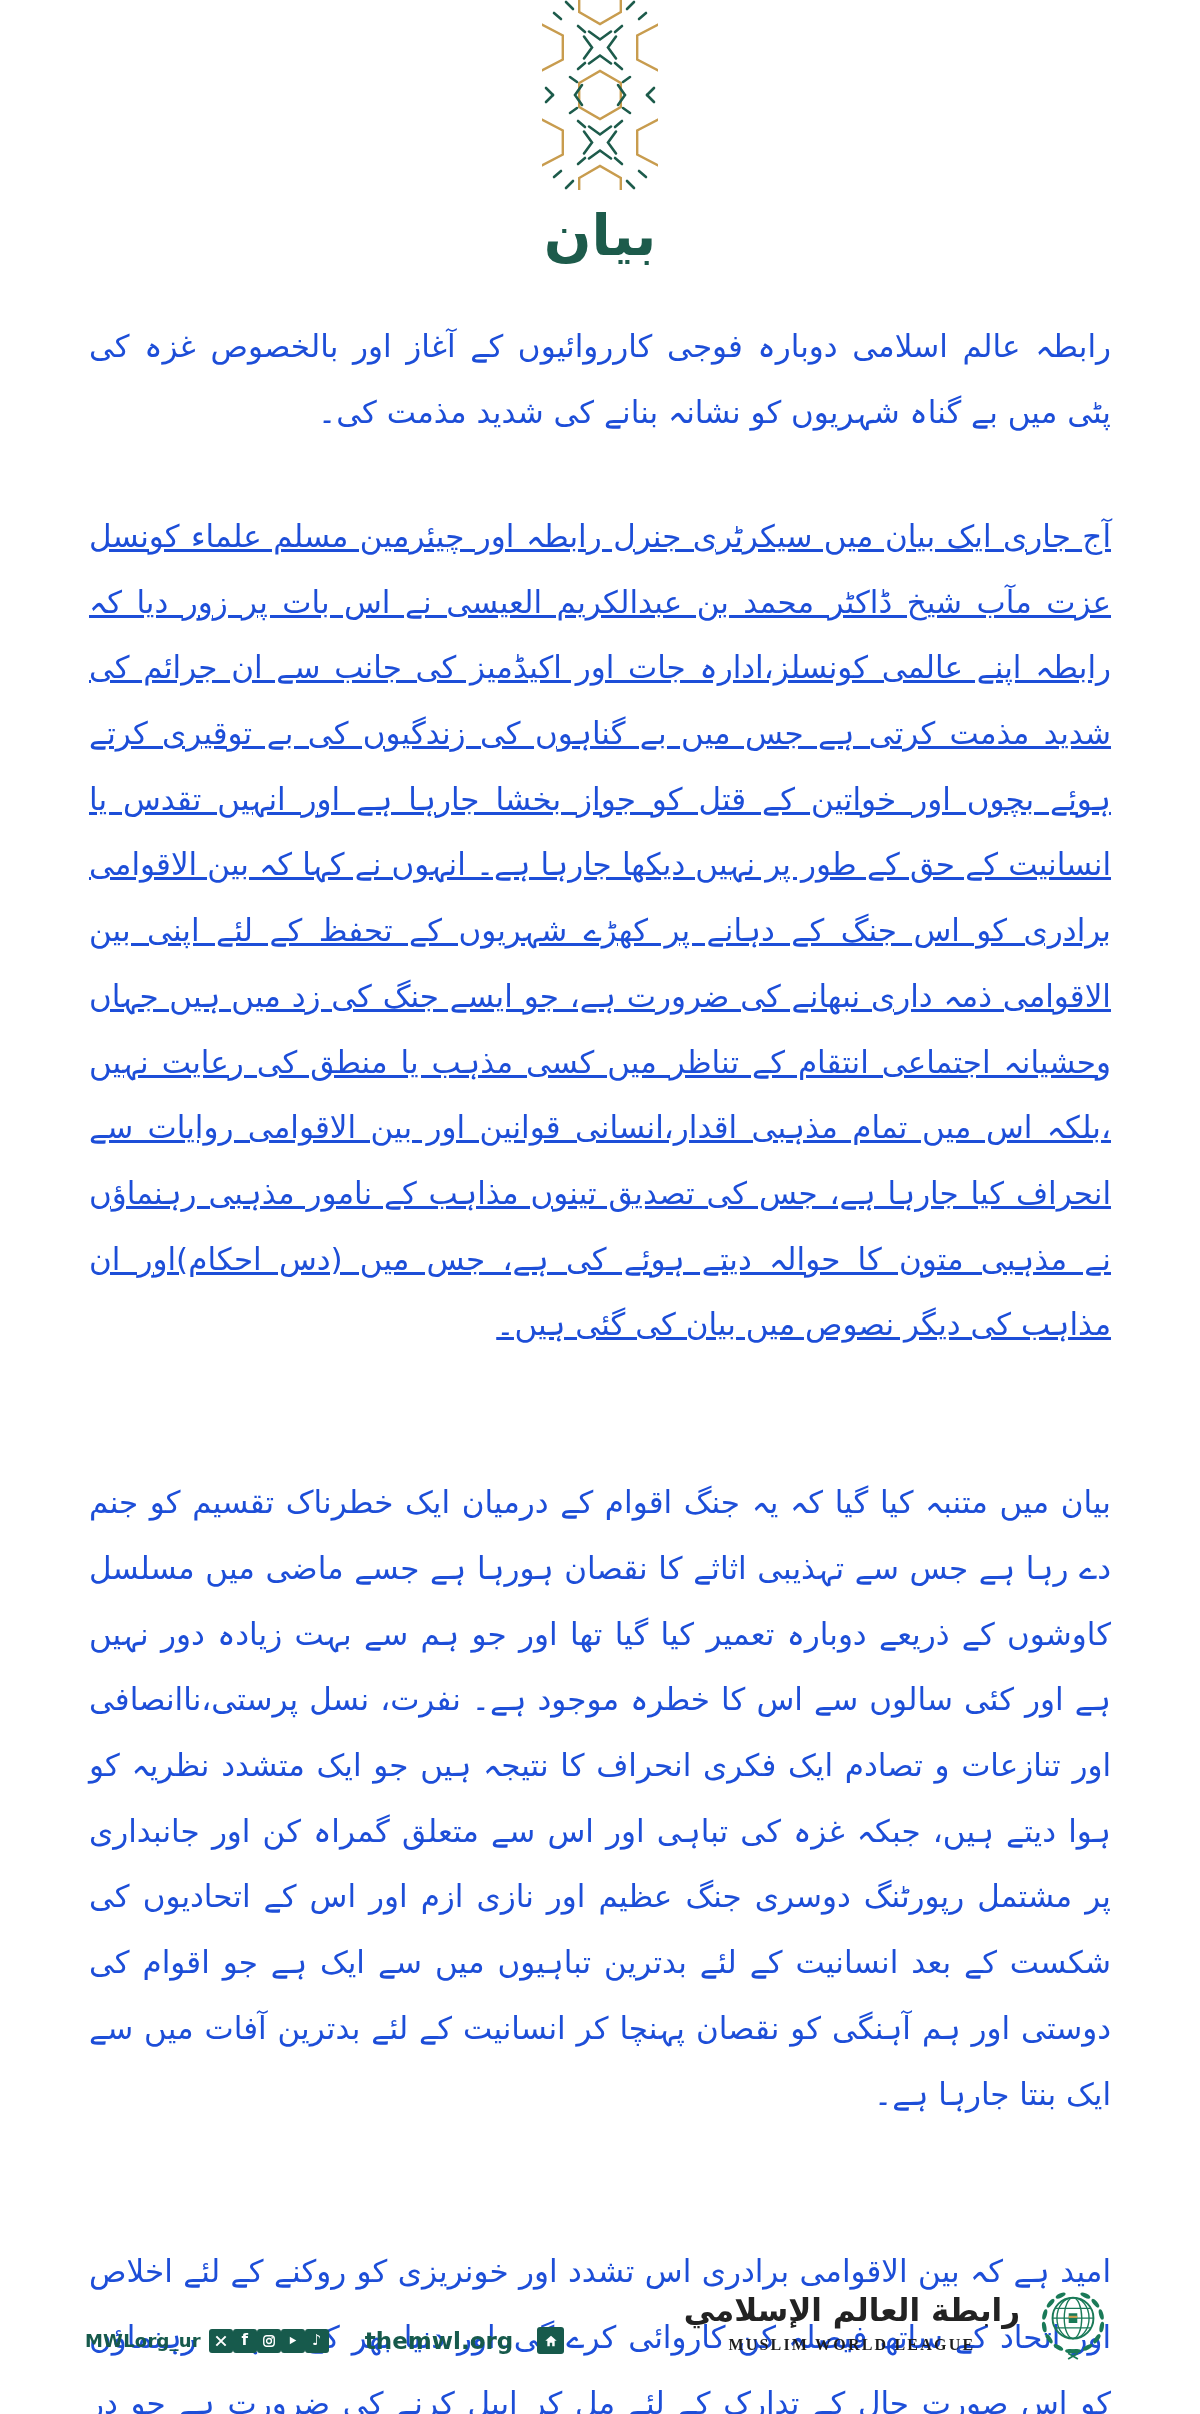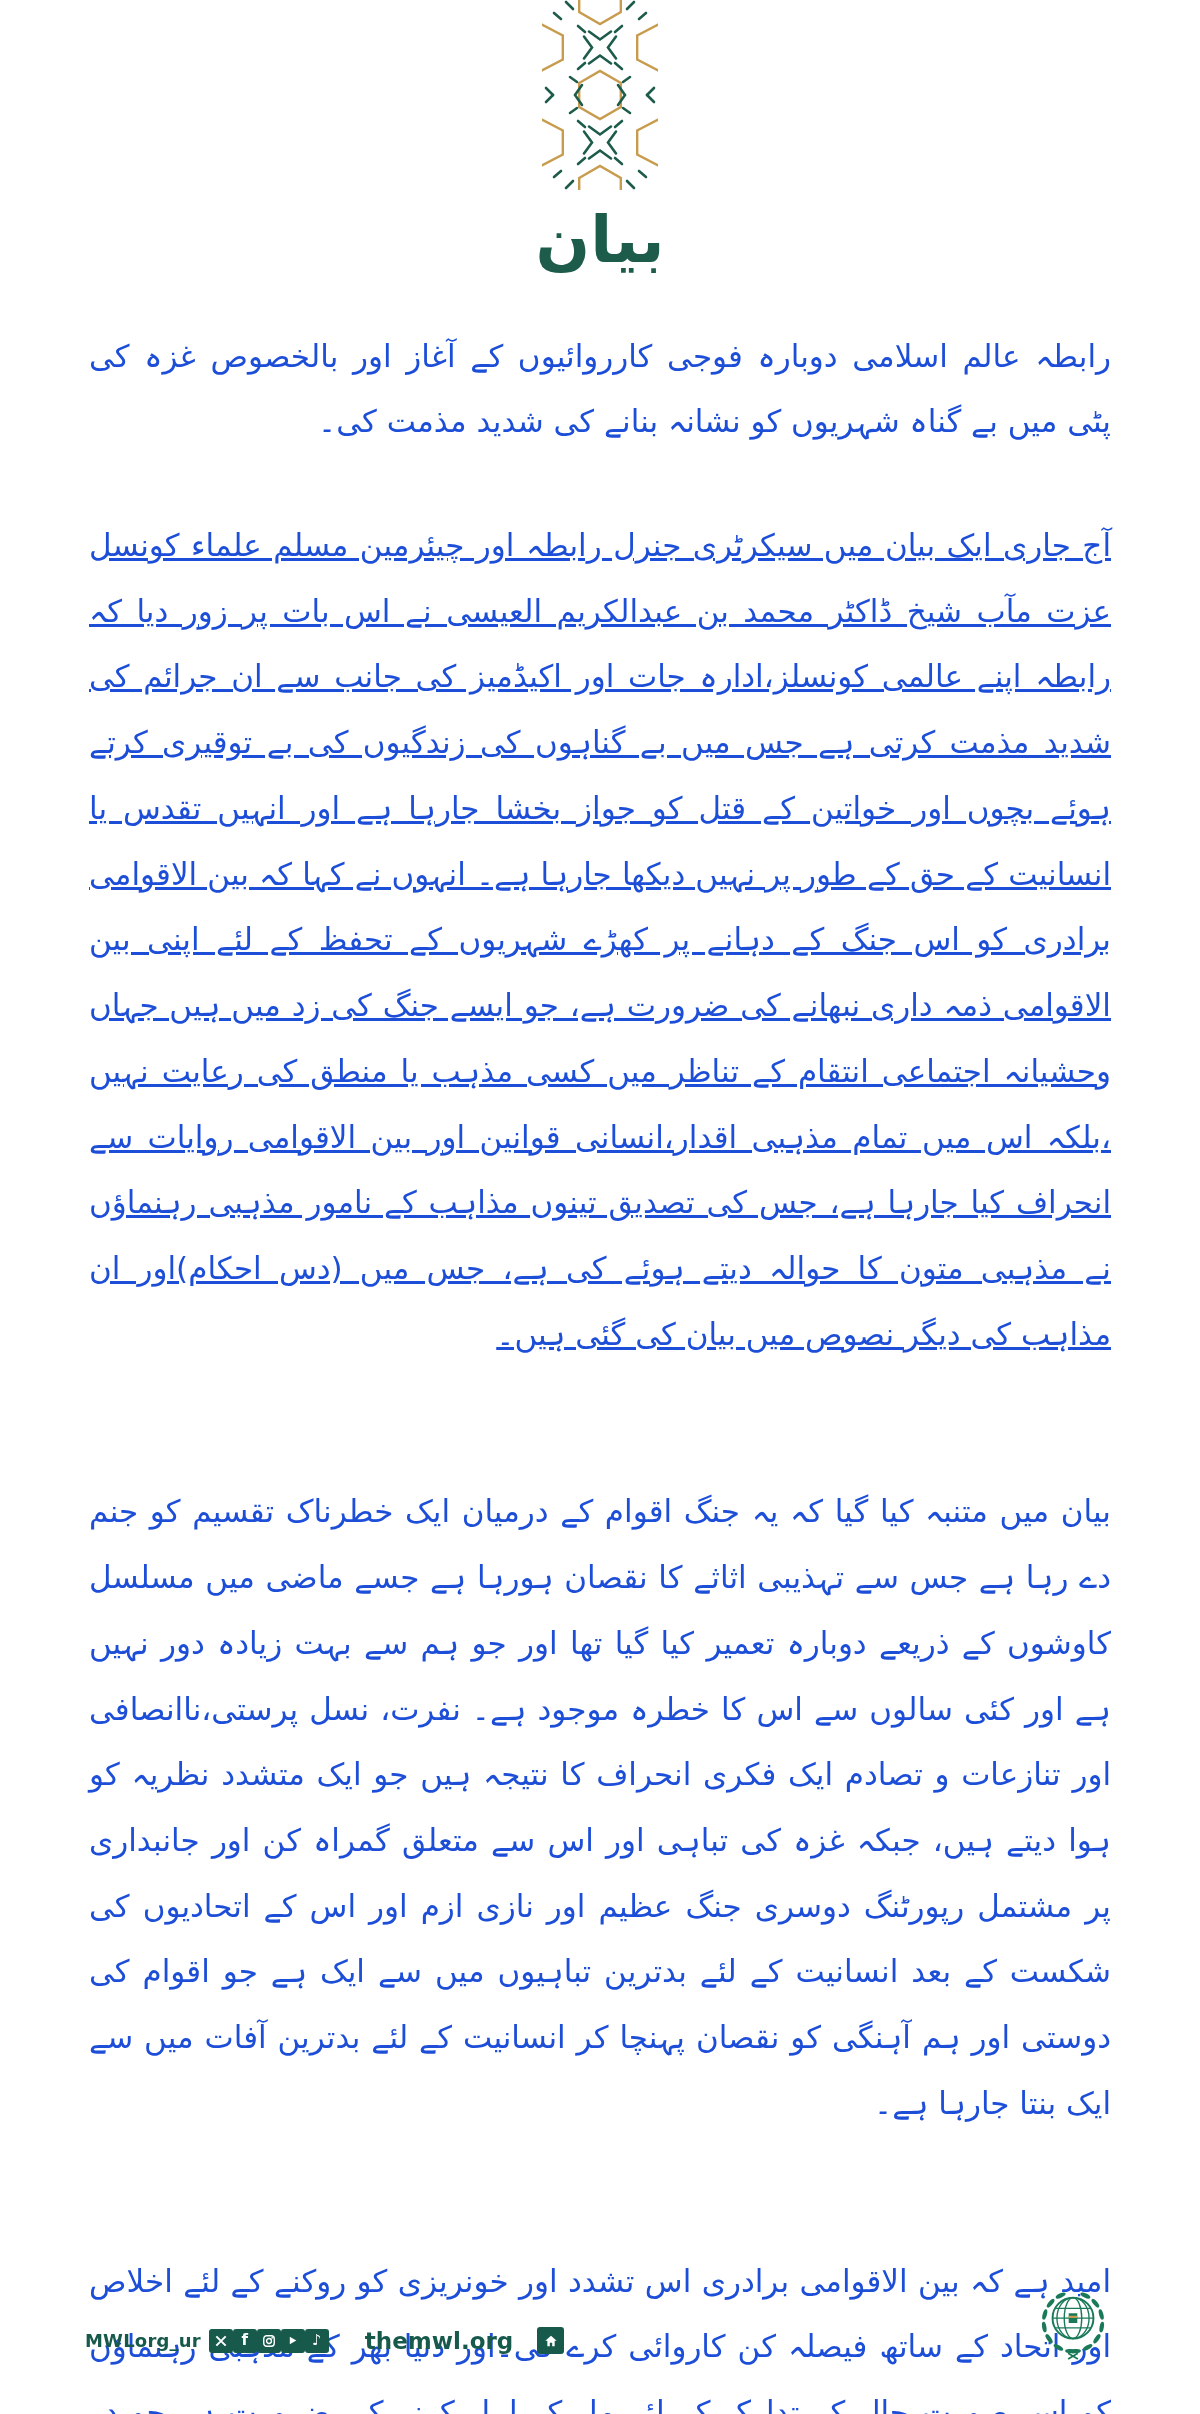--- a/index.html
+++ b/index.html
@@ -10,21 +10,21 @@
     background:#ffffff;
     font-family:"DejaVu Sans",sans-serif;
     color:#191919;
     overflow:hidden;
   }
   
   .masthead{text-align:center;}
   .pattern{display:block;margin:0 auto;}
   .page-title{
     margin:14px 0 0 0;
-    font-size:64px;line-height:1.15;
+    font-size:56px;line-height:1.15;
     font-weight:700;
     color:#1D5B4B;
     direction:rtl;
   }
   
   .content{
     direction:rtl;
     padding:0 85px;
   }
   .dateline{
@@ -186,20 +186,24 @@
       <span class="website">themwl.org</span>
 
       <span class="icon-sq home-sq">
         <svg width="16" height="16" viewBox="0 0 24 24" aria-hidden="true">
           <path d="M12 4 L3.5 11.5 H6.5 V20 H10.2 V14.5 H13.8 V20 H17.5 V11.5 H20.5 Z" fill="#ffffff"></path>
         </svg>
       </span>
     </div>
 
     <div class="logo">
+      <div class="logo-text">
+        <div class="logo-ar">رابطة العالم الإسلامي</div>
+        <div class="logo-en">MUSLIM WORLD LEAGUE</div>
+      </div>
       <svg width="74" height="78" viewBox="0 0 76 78" aria-hidden="true">
         <g stroke="#1A7A58" fill="none" stroke-width="1.4">
           <circle cx="38" cy="34" r="21" stroke-width="2"></circle>
           <ellipse cx="38" cy="34" rx="9" ry="21"></ellipse>
           <ellipse cx="38" cy="34" rx="16.5" ry="21"></ellipse>
           <line x1="19.6" y1="24" x2="56.4" y2="24"></line>
           <line x1="17" y1="34" x2="59" y2="34"></line>
           <line x1="19.6" y1="44" x2="56.4" y2="44"></line>
         </g>
         <rect x="33.6" y="29" width="8.8" height="10" fill="#1A7A58"></rect>

